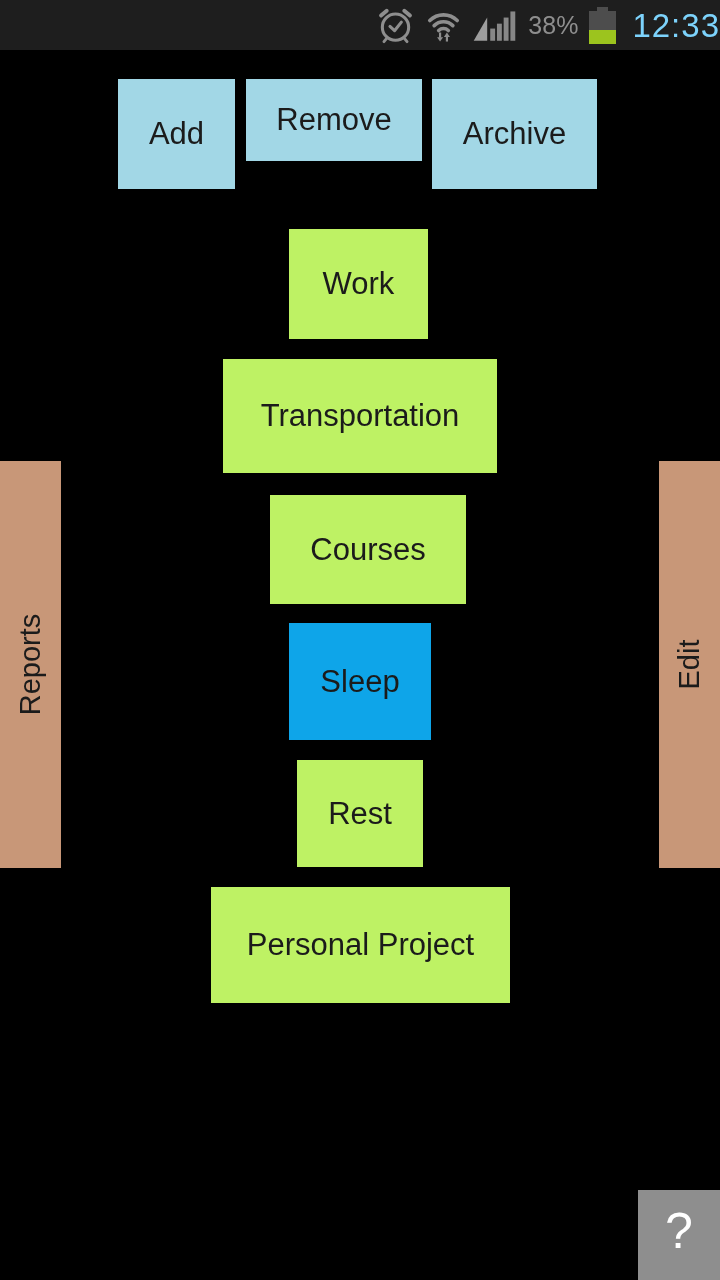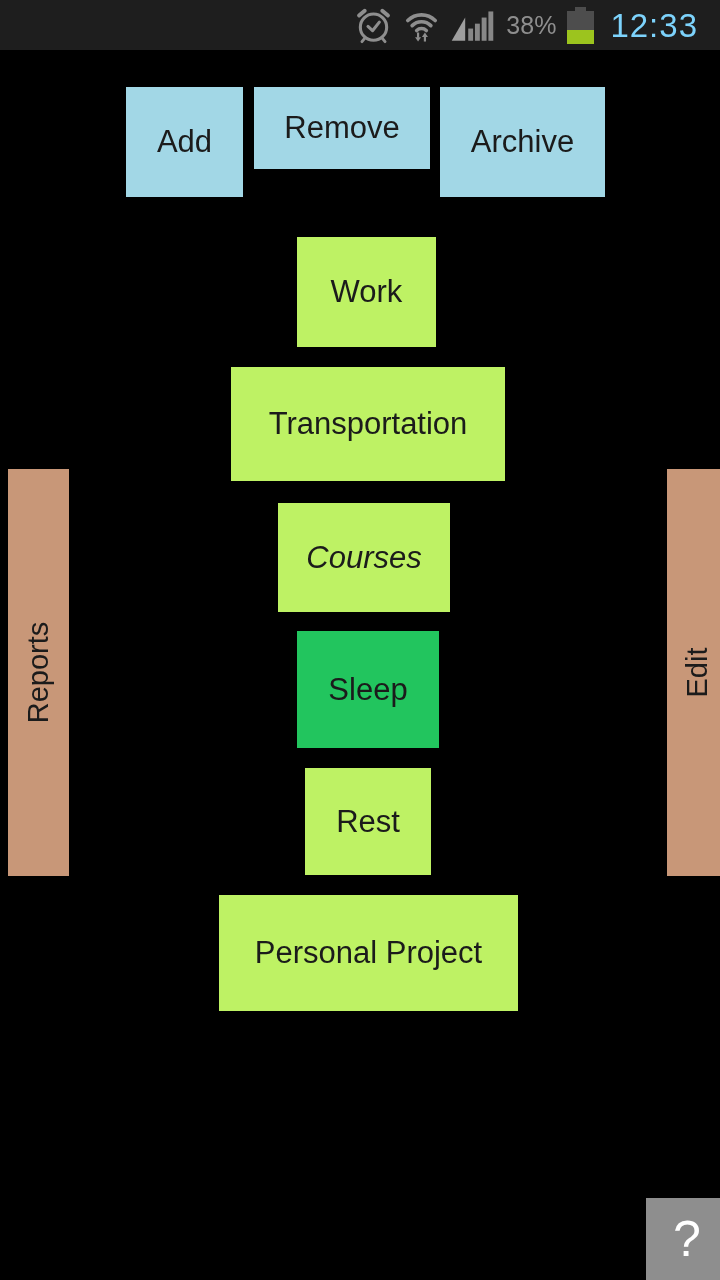--- a/index.html
+++ b/index.html
@@ -17,21 +17,20 @@
   
   .status-bar {
     position: absolute;
     left: 0; top: 0;
     width: 720px; height: 50px;
     background: #1e1e1e;
     display: flex;
     justify-content: flex-end;
     align-items: center;
     gap: 11px;
-    padding-right: 22px;
   }
   .sb-icon { display: block; }
   .sb-batt-text {
     color: #8e8e8e;
     font-size: 25px;
     line-height: 1;
   }
   .battery { width: 27px; display: flex; flex-direction: column; align-items: center; }
   .batt-nub { width: 11px; height: 4px; background: #4d4d4d; }
   .batt-body {
@@ -51,43 +50,43 @@
     line-height: 1;
     margin-left: 5px;
     letter-spacing: 1px;
   }
 
   
   .btn {
     position: absolute;
     border: none;
     padding: 0;
-    margin: 8px;
+    margin: 0;
     display: flex;
     align-items: center;
     justify-content: center;
     font-family: "Liberation Sans", sans-serif;
     font-size: 31px;
     color: #1b1b1b;
     cursor: pointer;
   }
   .blue  { background: #a2d7e6; }
   .green { background: #bef264; }
-  .grayb { background: #22c55e; }
+  .grayb { background: #0ea5e9; }
   .tan   { background: #c89778; }
 
   
   .add     { left: 118px; top: 79px;  width: 117px; height: 110px; }
   .remove  { left: 246px; top: 79px;  width: 176px; height: 82px; }
   .archive { left: 432px; top: 79px;  width: 165px; height: 110px; }
 
   
   .act0 { left: 289px; top: 229px; width: 139px; height: 110px; }
   .act1 { left: 223px; top: 359px; width: 274px; height: 114px; }
-  .act2 { left: 270px; top: 495px; width: 172px; height: 109px; font-style: italic; }
+  .act2 { left: 270px; top: 495px; width: 196px; height: 109px; }
   .act3 { left: 289px; top: 623px; width: 142px; height: 117px; }
   .act4 { left: 297px; top: 760px; width: 126px; height: 107px; }
   .act5 { left: 211px; top: 887px; width: 299px; height: 116px; }
 
   
   .side-left  { left: 0;     top: 461px; width: 61px; height: 407px; }
   .side-right { left: 659px; top: 461px; width: 61px; height: 407px; }
   .vert-label {
     transform: rotate(-90deg);
     white-space: nowrap;

